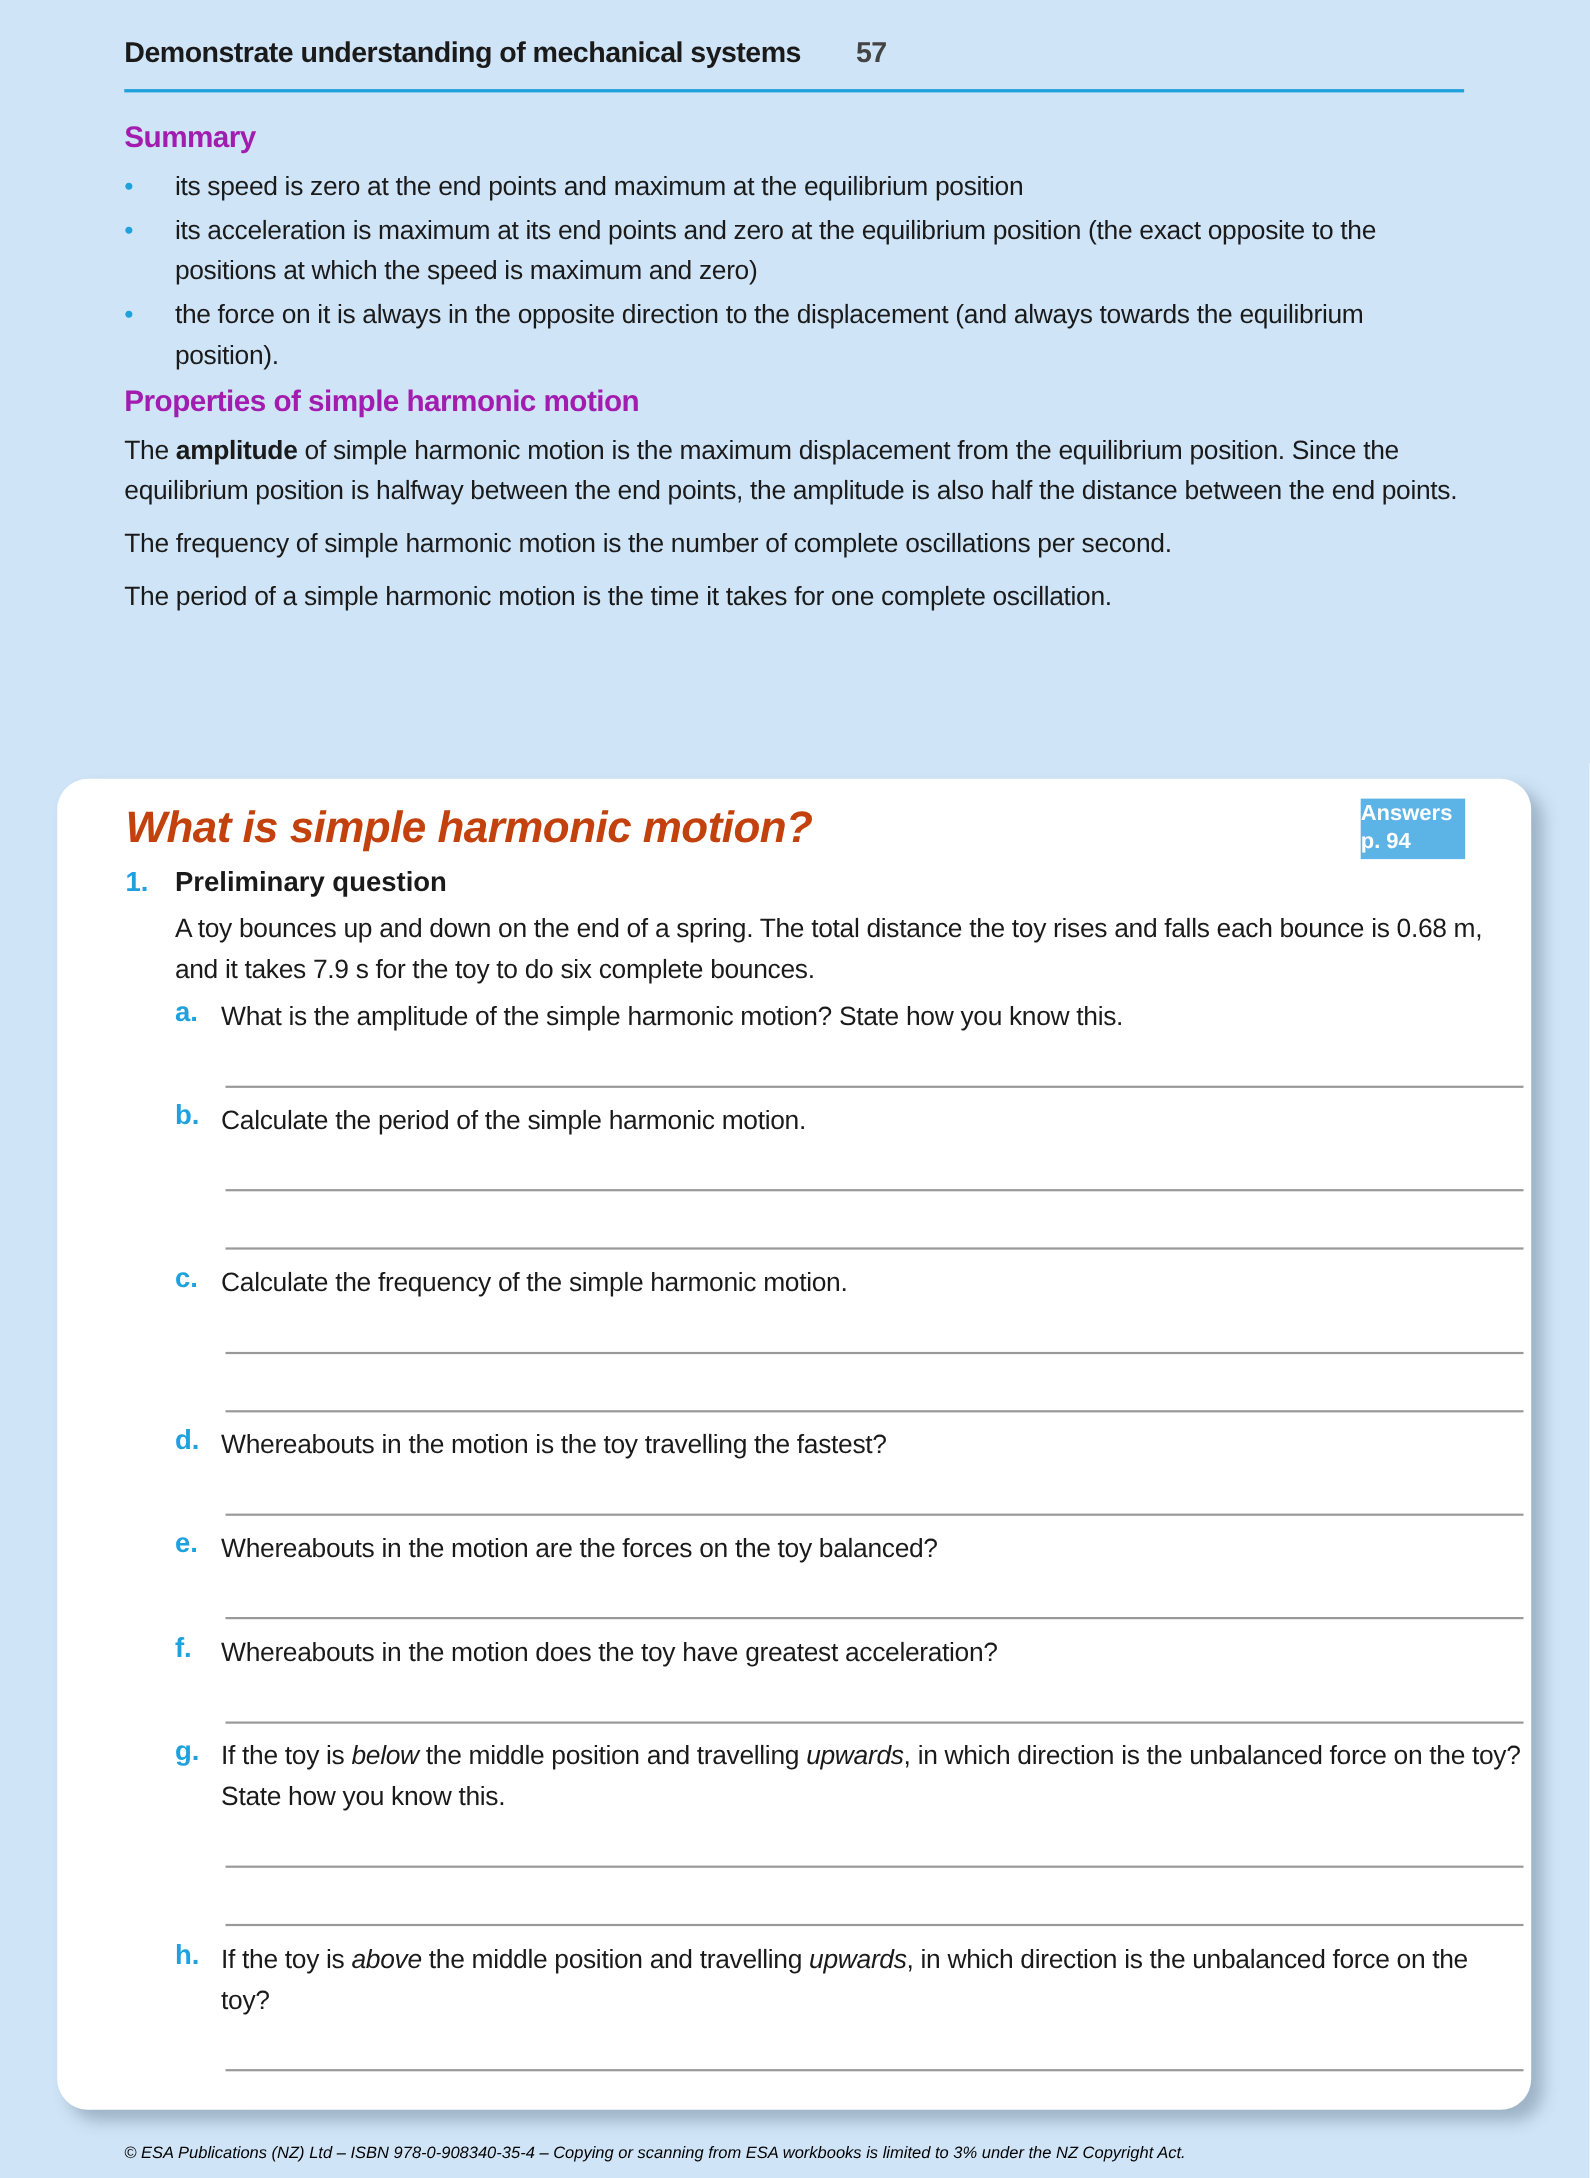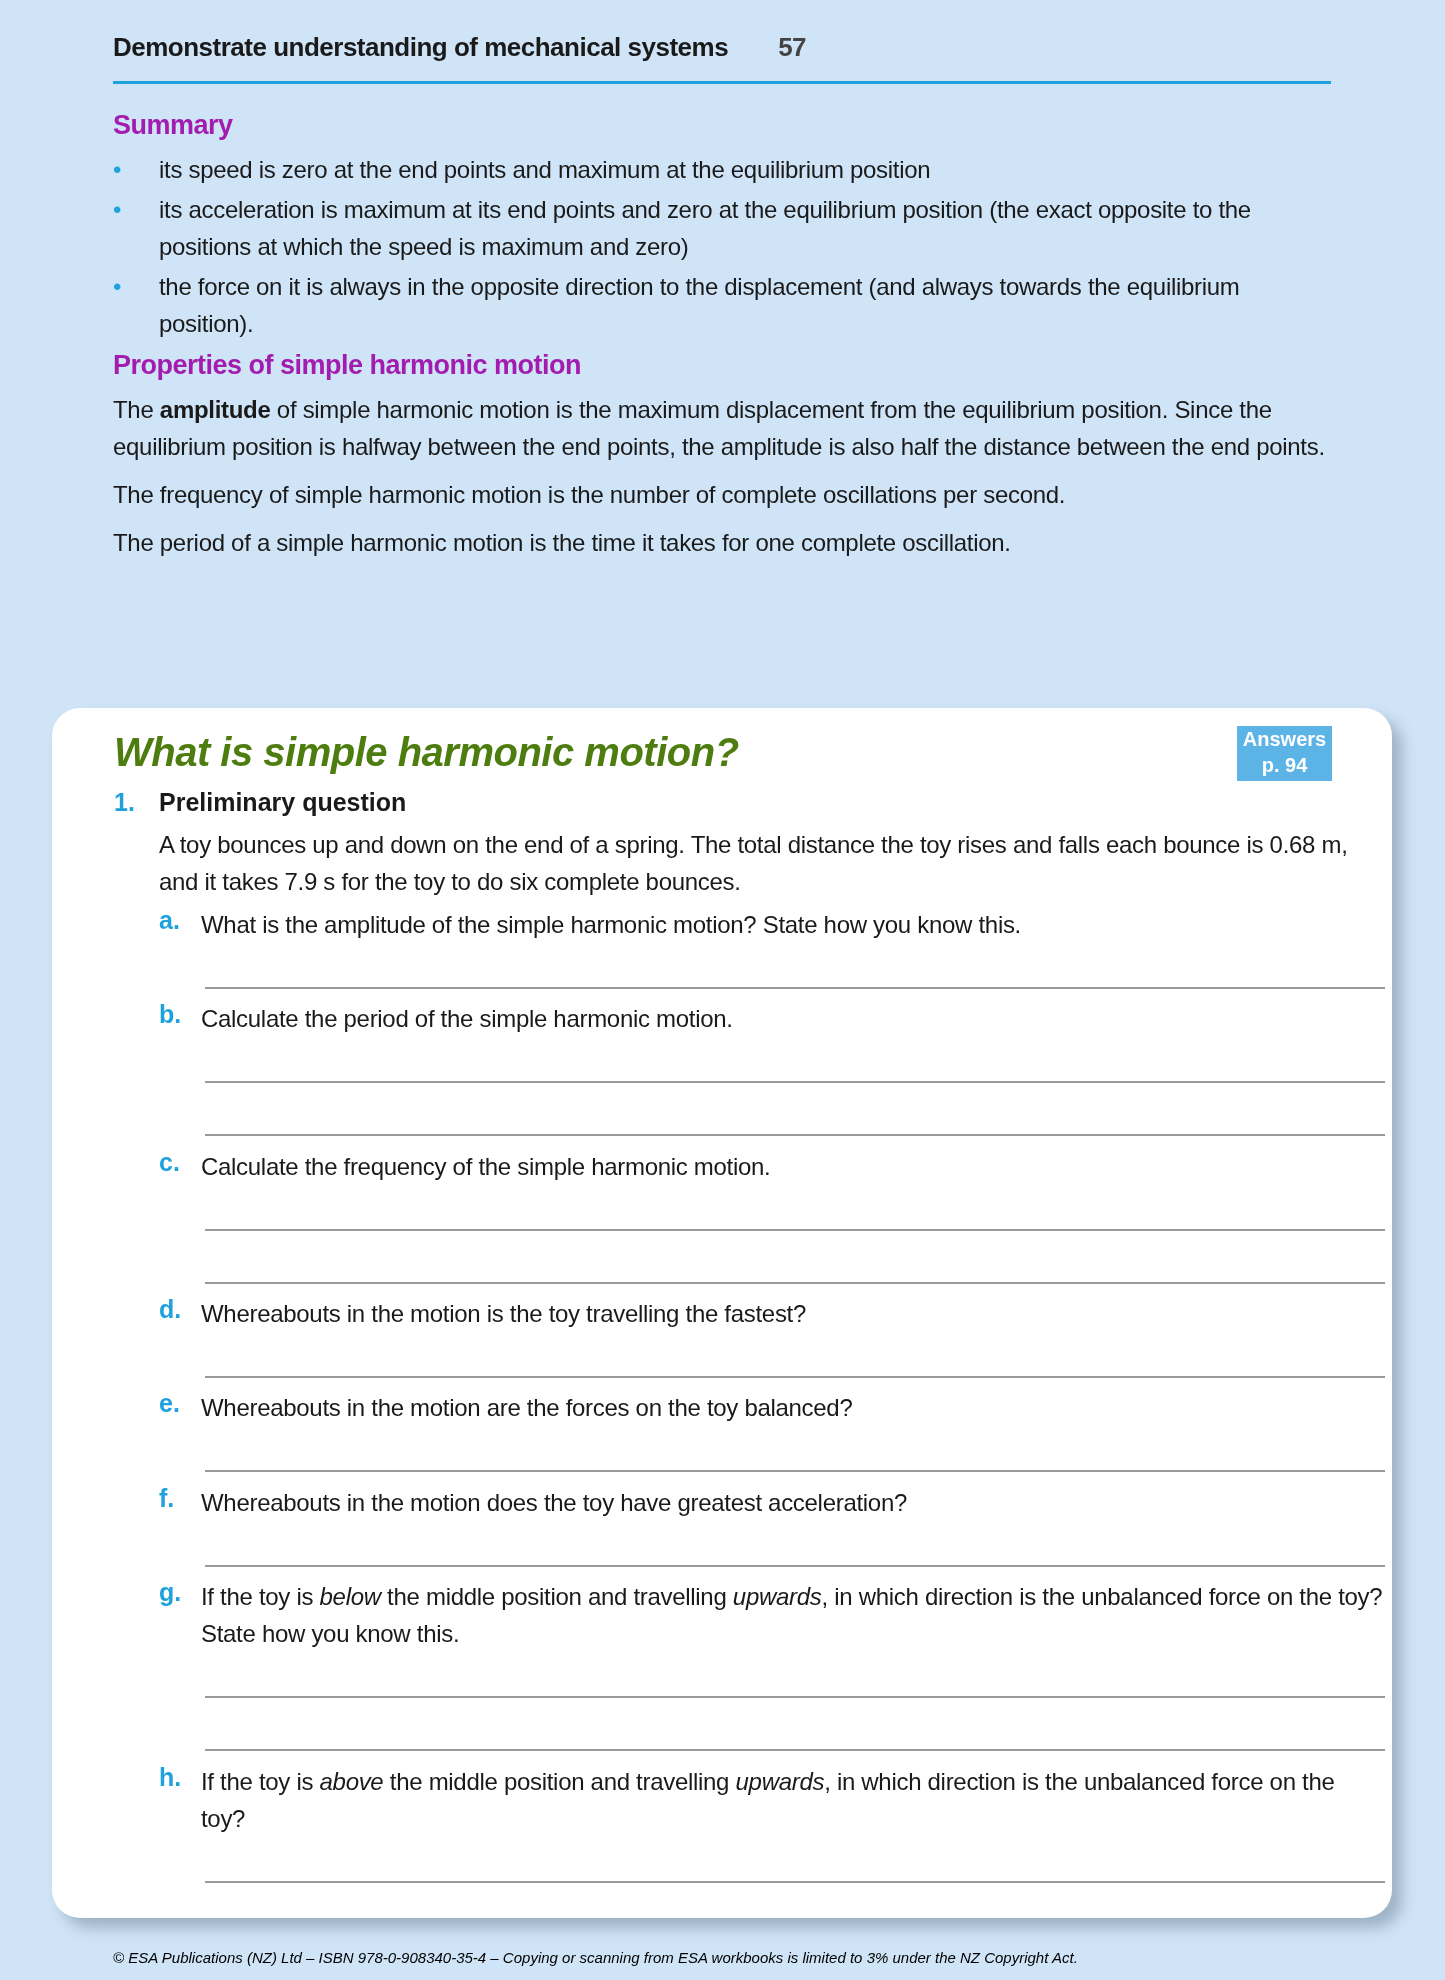--- a/index.html
+++ b/index.html
@@ -24,25 +24,25 @@
   ul.sum { list-style: none; margin: 0 0 8px 0; padding: 0; }
   ul.sum li { position: relative; padding-left: 46px; font-size: 24px; line-height: 37px; margin-bottom: 3px; letter-spacing: -0.3px; }
   ul.sum li .b { position: absolute; left: 0; top: 0; color: #1ea1dc; }
   .card {
     position: absolute; left: 52px; top: 708px; width: 1340px; height: 1210px;
     background: #fff; border-radius: 28px;
     box-shadow: 10px 10px 14px rgba(100,120,140,0.45);
   }
   .card-title {
     position: absolute; left: 62px; top: 22px; font-size: 40px; font-style: italic;
-    font-weight: bold; color: #4d7c0f; letter-spacing: -0.5px;
+    font-weight: bold; color: #c2410c; letter-spacing: -0.5px;
   }
   .answers {
     position: absolute; left: 1185px; top: 18px; width: 95px; height: 55px;
-    background: #5cb3e6; color: #fff; font-size: 20px; font-weight: bold; text-align: center;
+    background: #5cb3e6; color: #fff; font-size: 20px; font-weight: bold; text-align: left;
     line-height: 26px;
   }
   .q-num { position: absolute; left: 62px; top: 80px; font-size: 25px; font-weight: bold; color: #1ea1dc; }
   .q-head { position: absolute; left: 107px; top: 80px; font-size: 25px; font-weight: bold; }
   .q-intro { position: absolute; left: 107px; top: 118px; width: 1225px; font-size: 24px; line-height: 37px; letter-spacing: -0.3px; }
   .sub { position: absolute; left: 107px; width: 1225px; }
   .sub .lbl { position: absolute; left: 0; top: 0; font-size: 25px; font-weight: bold; color: #1ea1dc; }
   .sub .txt { margin-left: 42px; font-size: 24px; line-height: 37px; letter-spacing: -0.3px; }
   .line { position: absolute; left: 153px; width: 1180px; height: 2px; background: #999; }
   .footer {

